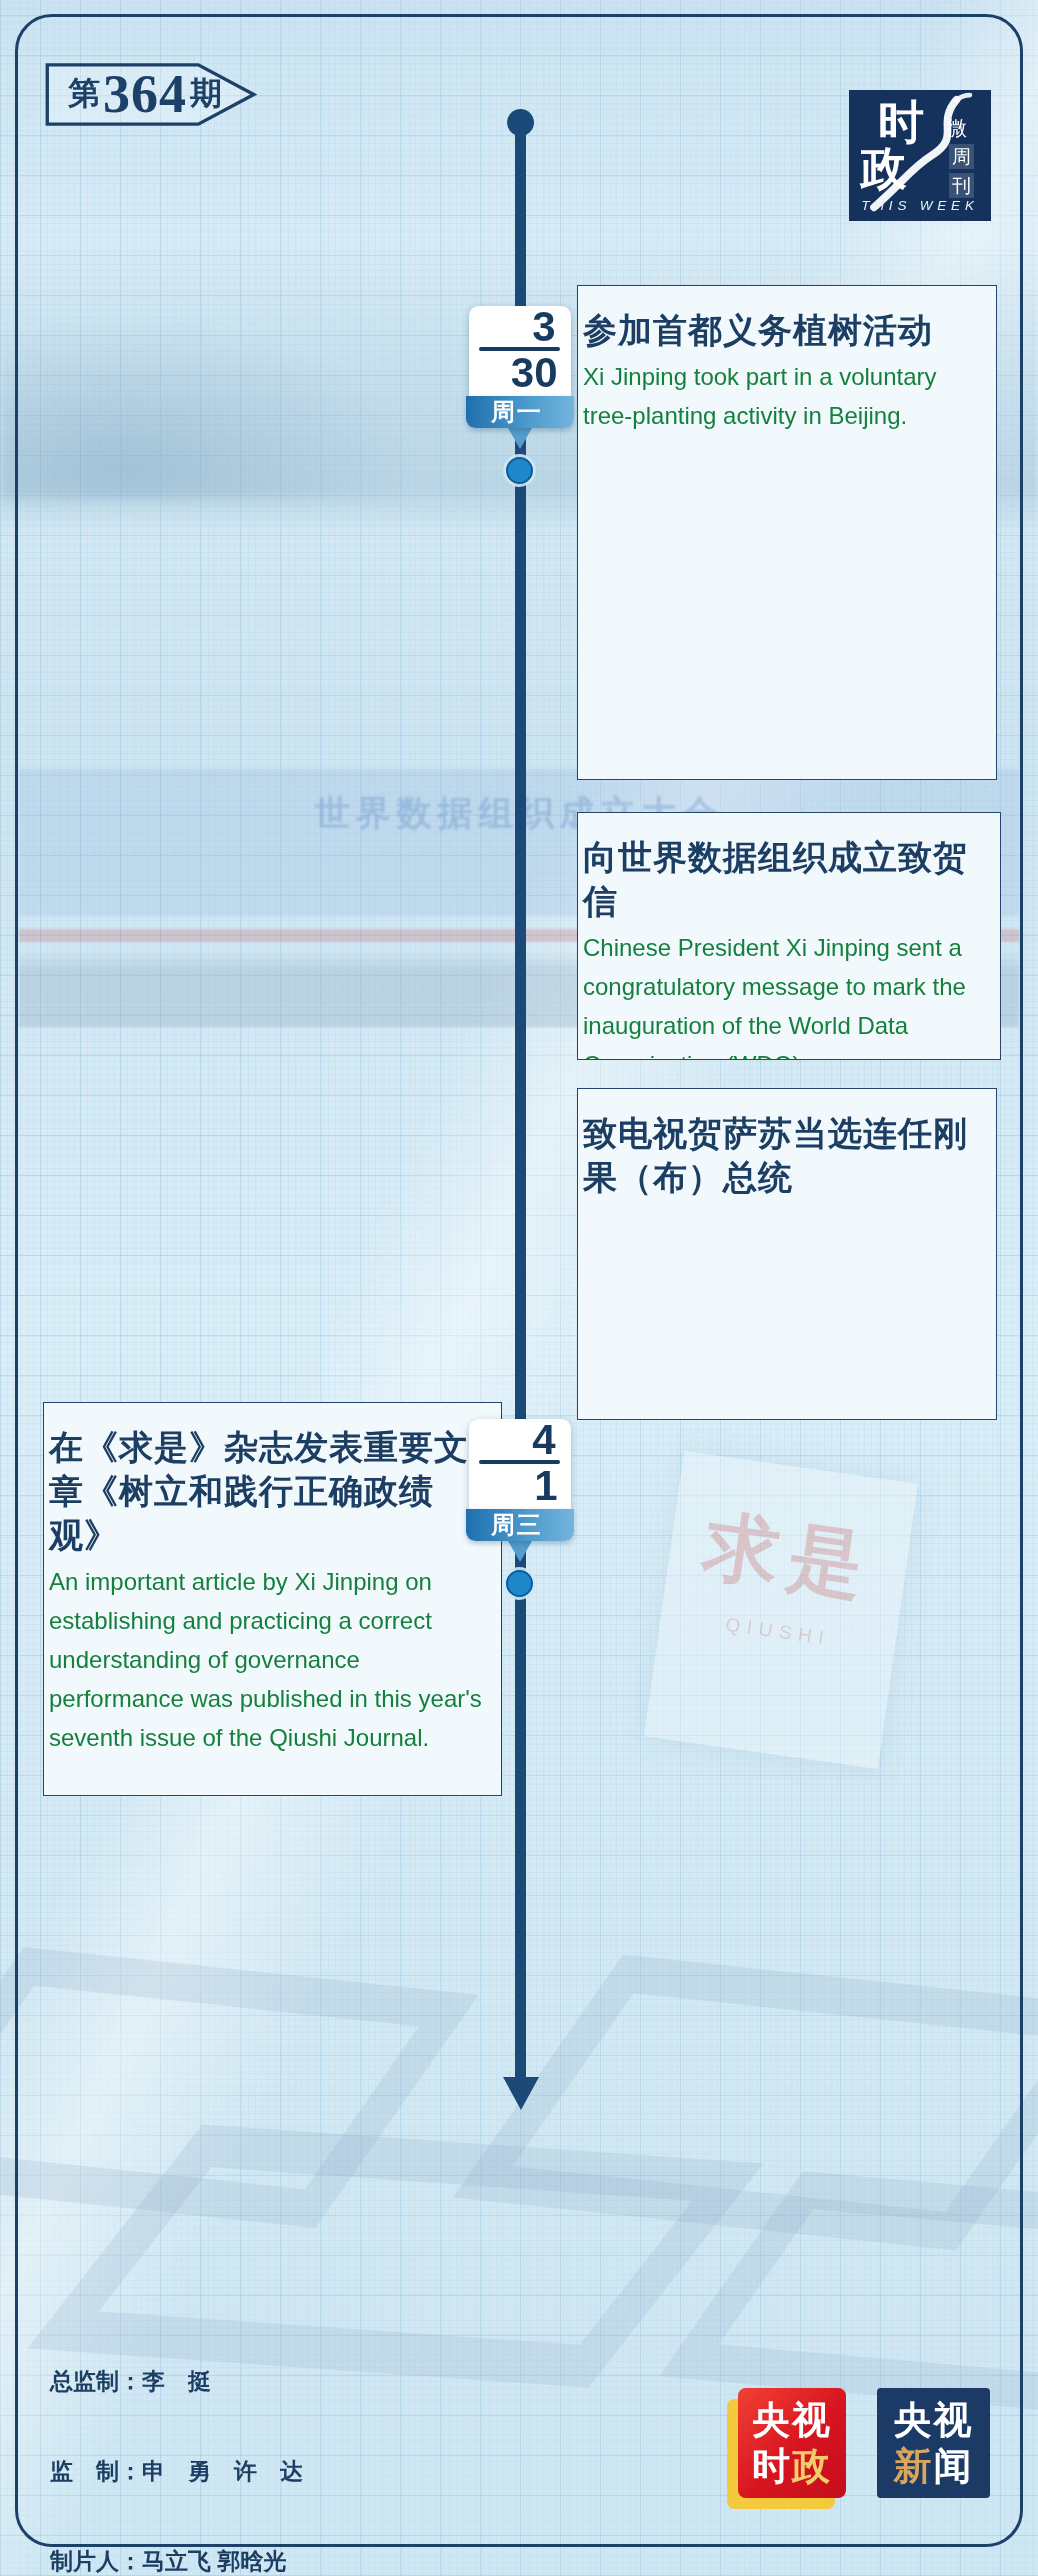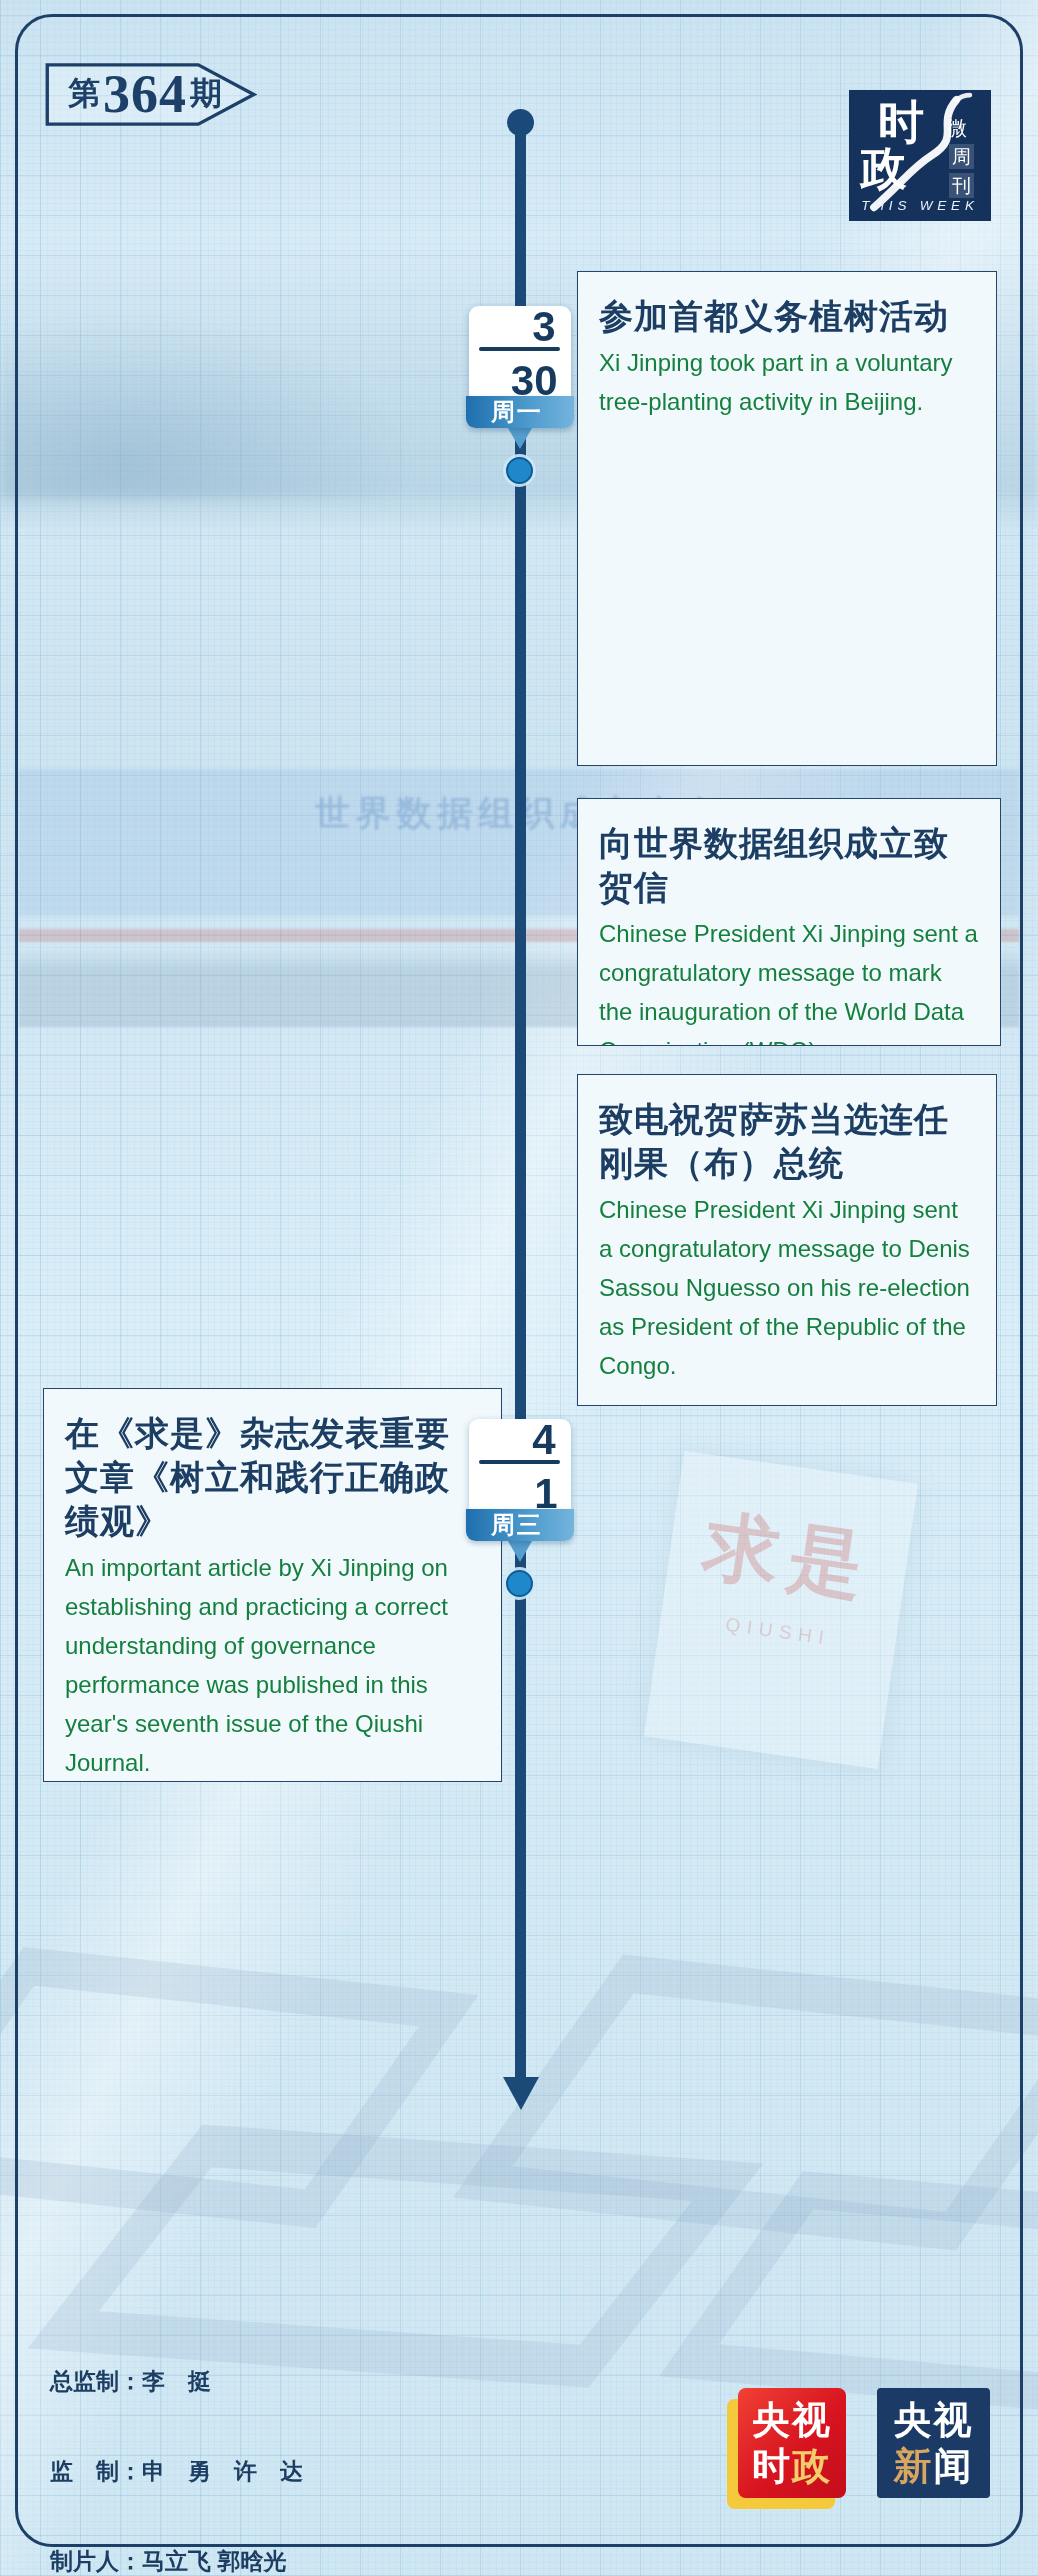--- a/index.html
+++ b/index.html
@@ -72,33 +72,33 @@
   .tl-topdot{position:absolute;left:507px;top:109px;width:27px;height:27px;border-radius:50%;background:#1c4a78;z-index:3;}
   .tl-arrow{position:absolute;left:503px;top:2077px;width:0;height:0;z-index:3;
     border-left:18px solid transparent;border-right:18px solid transparent;border-top:33px solid #1c4a78;}
   
   .marker{position:absolute;left:469px;width:102px;z-index:6;}
   .m1{top:306px;} .m2{top:1419px;}
   .marker .datebox{position:relative;width:102px;height:90px;background:#ffffff;border-radius:9.6px 9.6px 0 0;
     box-shadow:0 2.9px 7.7px rgba(10,60,100,0.30);color:#173a5f;}
   .marker .month{font-size:42px;font-weight:bold;text-align:right;padding-right:15.4px;line-height:41px;}
   .marker .divider{height:3.8px;background:#173a5f;margin:0 11.5px 0 9.6px;border-radius:1.9px;}
-  .marker .day{font-size:42px;font-weight:bold;text-align:right;padding-right:13.5px;line-height:44px;margin-top:8px;}
+  .marker .day{font-size:42px;font-weight:bold;text-align:right;padding-right:13.5px;line-height:44px;}
   .marker .band{position:relative;left:-2.9px;width:108px;height:32px;border-radius:0 0 9.6px 9.6px;
     background:linear-gradient(90deg,#1e6fae 0%,#4f9ccd 60%,#74b4dd 100%);
     display:flex;align-items:center;justify-content:flex-end;padding-right:16px;box-sizing:border-box;
     box-shadow:0 2.9px 5.8px rgba(10,60,100,0.25);}
   .marker .band span{color:#fff;font-size:24px;font-weight:bold;margin-right:15.4px;letter-spacing:1.9px;}
   .marker .pointer{width:0;height:0;margin:0 auto;
     border-left:12.5px solid transparent;border-right:12.5px solid transparent;border-top:21px solid #549dce;}
   .marker .dot{position:absolute;left:50%;top:151px;margin-left:-14.4px;width:23px;height:23px;border-radius:50%;
     background:#1f88cb;border:2.9px solid #0f5c94;box-shadow:0 0 0 2.9px rgba(205,232,248,0.9);}
   
   .card{position:absolute;box-sizing:border-box;background:#f2f9fd;border:1.9px solid #25456b;
-    padding:23px 21px;z-index:4;overflow:hidden;}
+    padding:23px 5px;z-index:4;overflow:hidden;margin-top:14px;}
   .card-1{left:577px;top:271px;width:420px;height:495px;}
   .card-2{left:577px;top:798px;width:424px;height:248px;}
   .card-3{left:577px;top:1074px;width:420px;height:332px;}
   .card-4{left:43px;top:1388px;width:459px;height:394px;}
   .entry + .entry{margin-top:17.3px;}
   .entry .title{font-family:"Liberation Serif","DejaVu Serif",serif;font-weight:bold;
     font-size:34px;line-height:44px;color:#1d3e63;letter-spacing:1px;}
   .entry .body{margin-top:3.8px;font-size:24px;line-height:39px;color:#15803d;}
   
   .credits{position:absolute;left:50px;top:2306px;z-index:4;color:#1d3e63;font-weight:bold;
@@ -200,21 +200,20 @@
   <div class="card card-2">
     <div class="entry">
       <div class="title">向世界数据组织成立致贺信</div>
       <div class="body">Chinese President Xi Jinping  sent a congratulatory message to mark the inauguration of the World Data Organization (WDO).</div>
     </div>
   </div>
 
   <div class="card card-3">
     <div class="entry">
       <div class="title">致电祝贺萨苏当选连任刚果（布）总统</div>
-      <div class="body">Chinese President Xi Jinping sent a congratulatory message to Denis Sassou Nguesso on his re-election as President of the Republic of the Congo.</div>
     </div>
   </div>
 
   <div class="card card-4">
     <div class="entry">
       <div class="title">在《求是》杂志发表重要文章《树立和践行正确政绩观》</div>
       <div class="body">An important article by Xi Jinping on establishing and practicing a correct understanding of governance performance was published in this year's seventh issue of the Qiushi Journal.</div>
     </div>
   </div>
 

